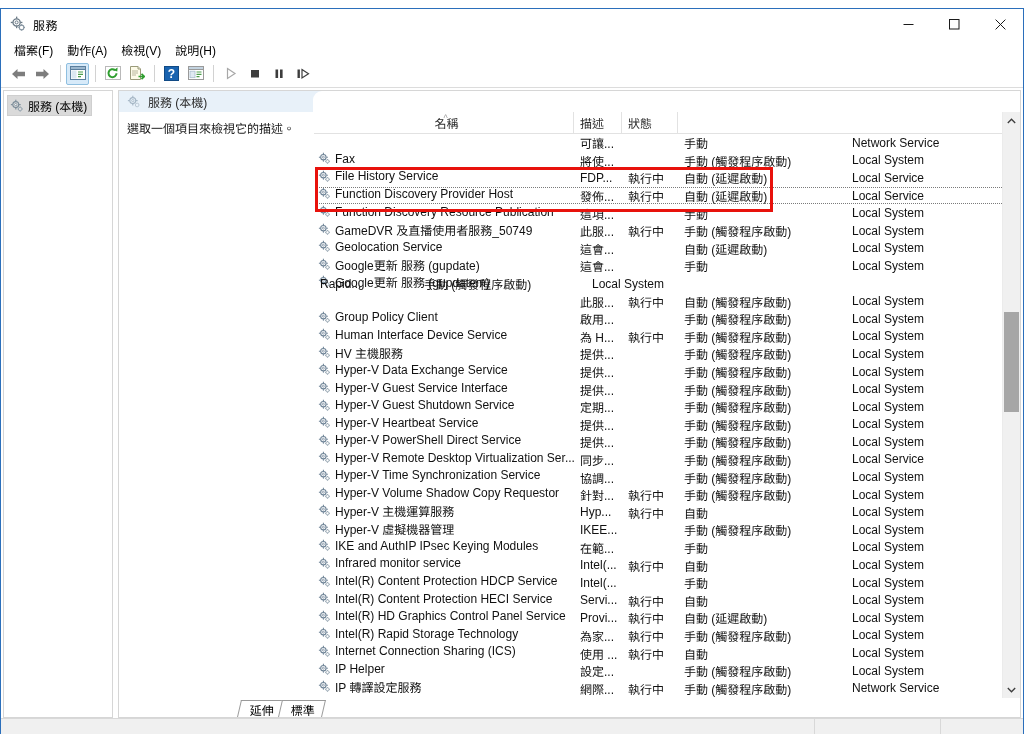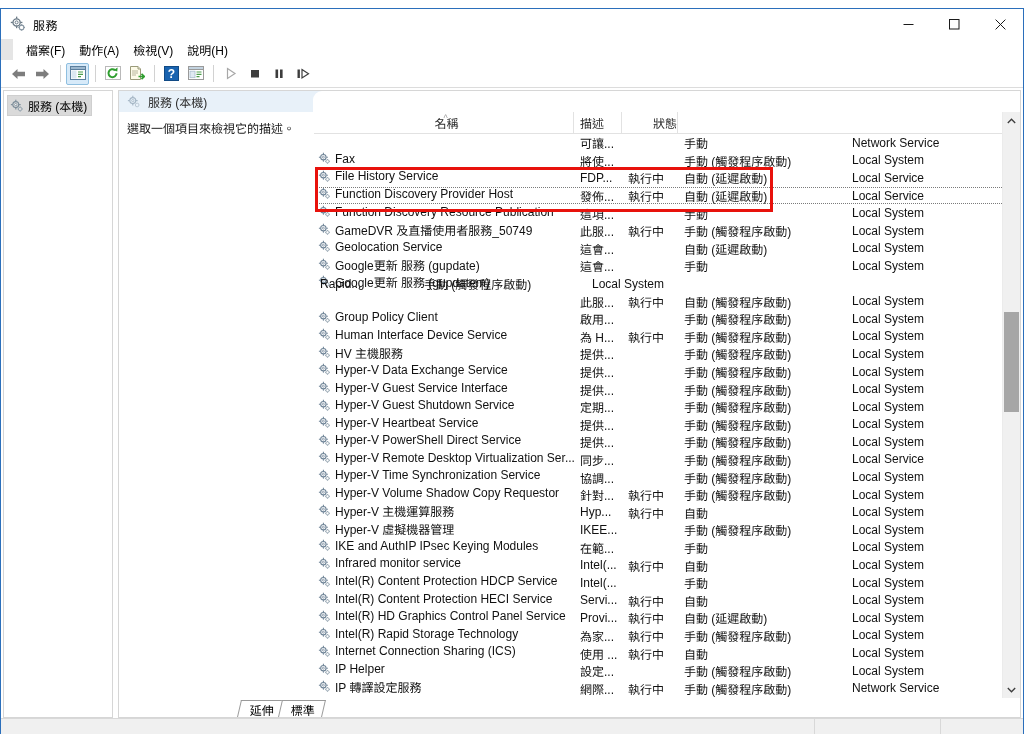--- a/index.html
+++ b/index.html
@@ -60,21 +60,20 @@
   .win-btn svg { display:block; }
   
   .menubar {
     height: 21px;
     background: #ffffff;
     display: flex;
     align-items: center;
     padding-left: 8px;
     flex: 0 0 auto;
     font-size: 12px;
-    margin-left: 12px;
   }
   .menu-item {
     padding: 2px 9px 2px 5px;
     color: #000;
     white-space: nowrap;
   }
   
   .toolbar {
     height: 27px;
     background: #ffffff;
@@ -210,21 +209,21 @@
   }
   .lv-th .sortmark {
     position: absolute;
     left: 50%;
     top: 1px;
     font-size: 9px;
     color: #9a9a9a;
   }
   .col-name   { width: 260px; justify-content: center; }
   .col-desc   { width: 48px; }
-  .col-state  { width: 56px; justify-content: flex-end; }
+  .col-state  { width: 56px; }
   .col-start  { width: 168px; }
   .col-logon  { width: 120px; margin-top: 48px; }
   .col-tail   { flex: 1 1 auto; }
   
   .lv-rows {
     flex: 1 1 auto;
     overflow: hidden;
     position: relative;
   }
   .lv-row {

